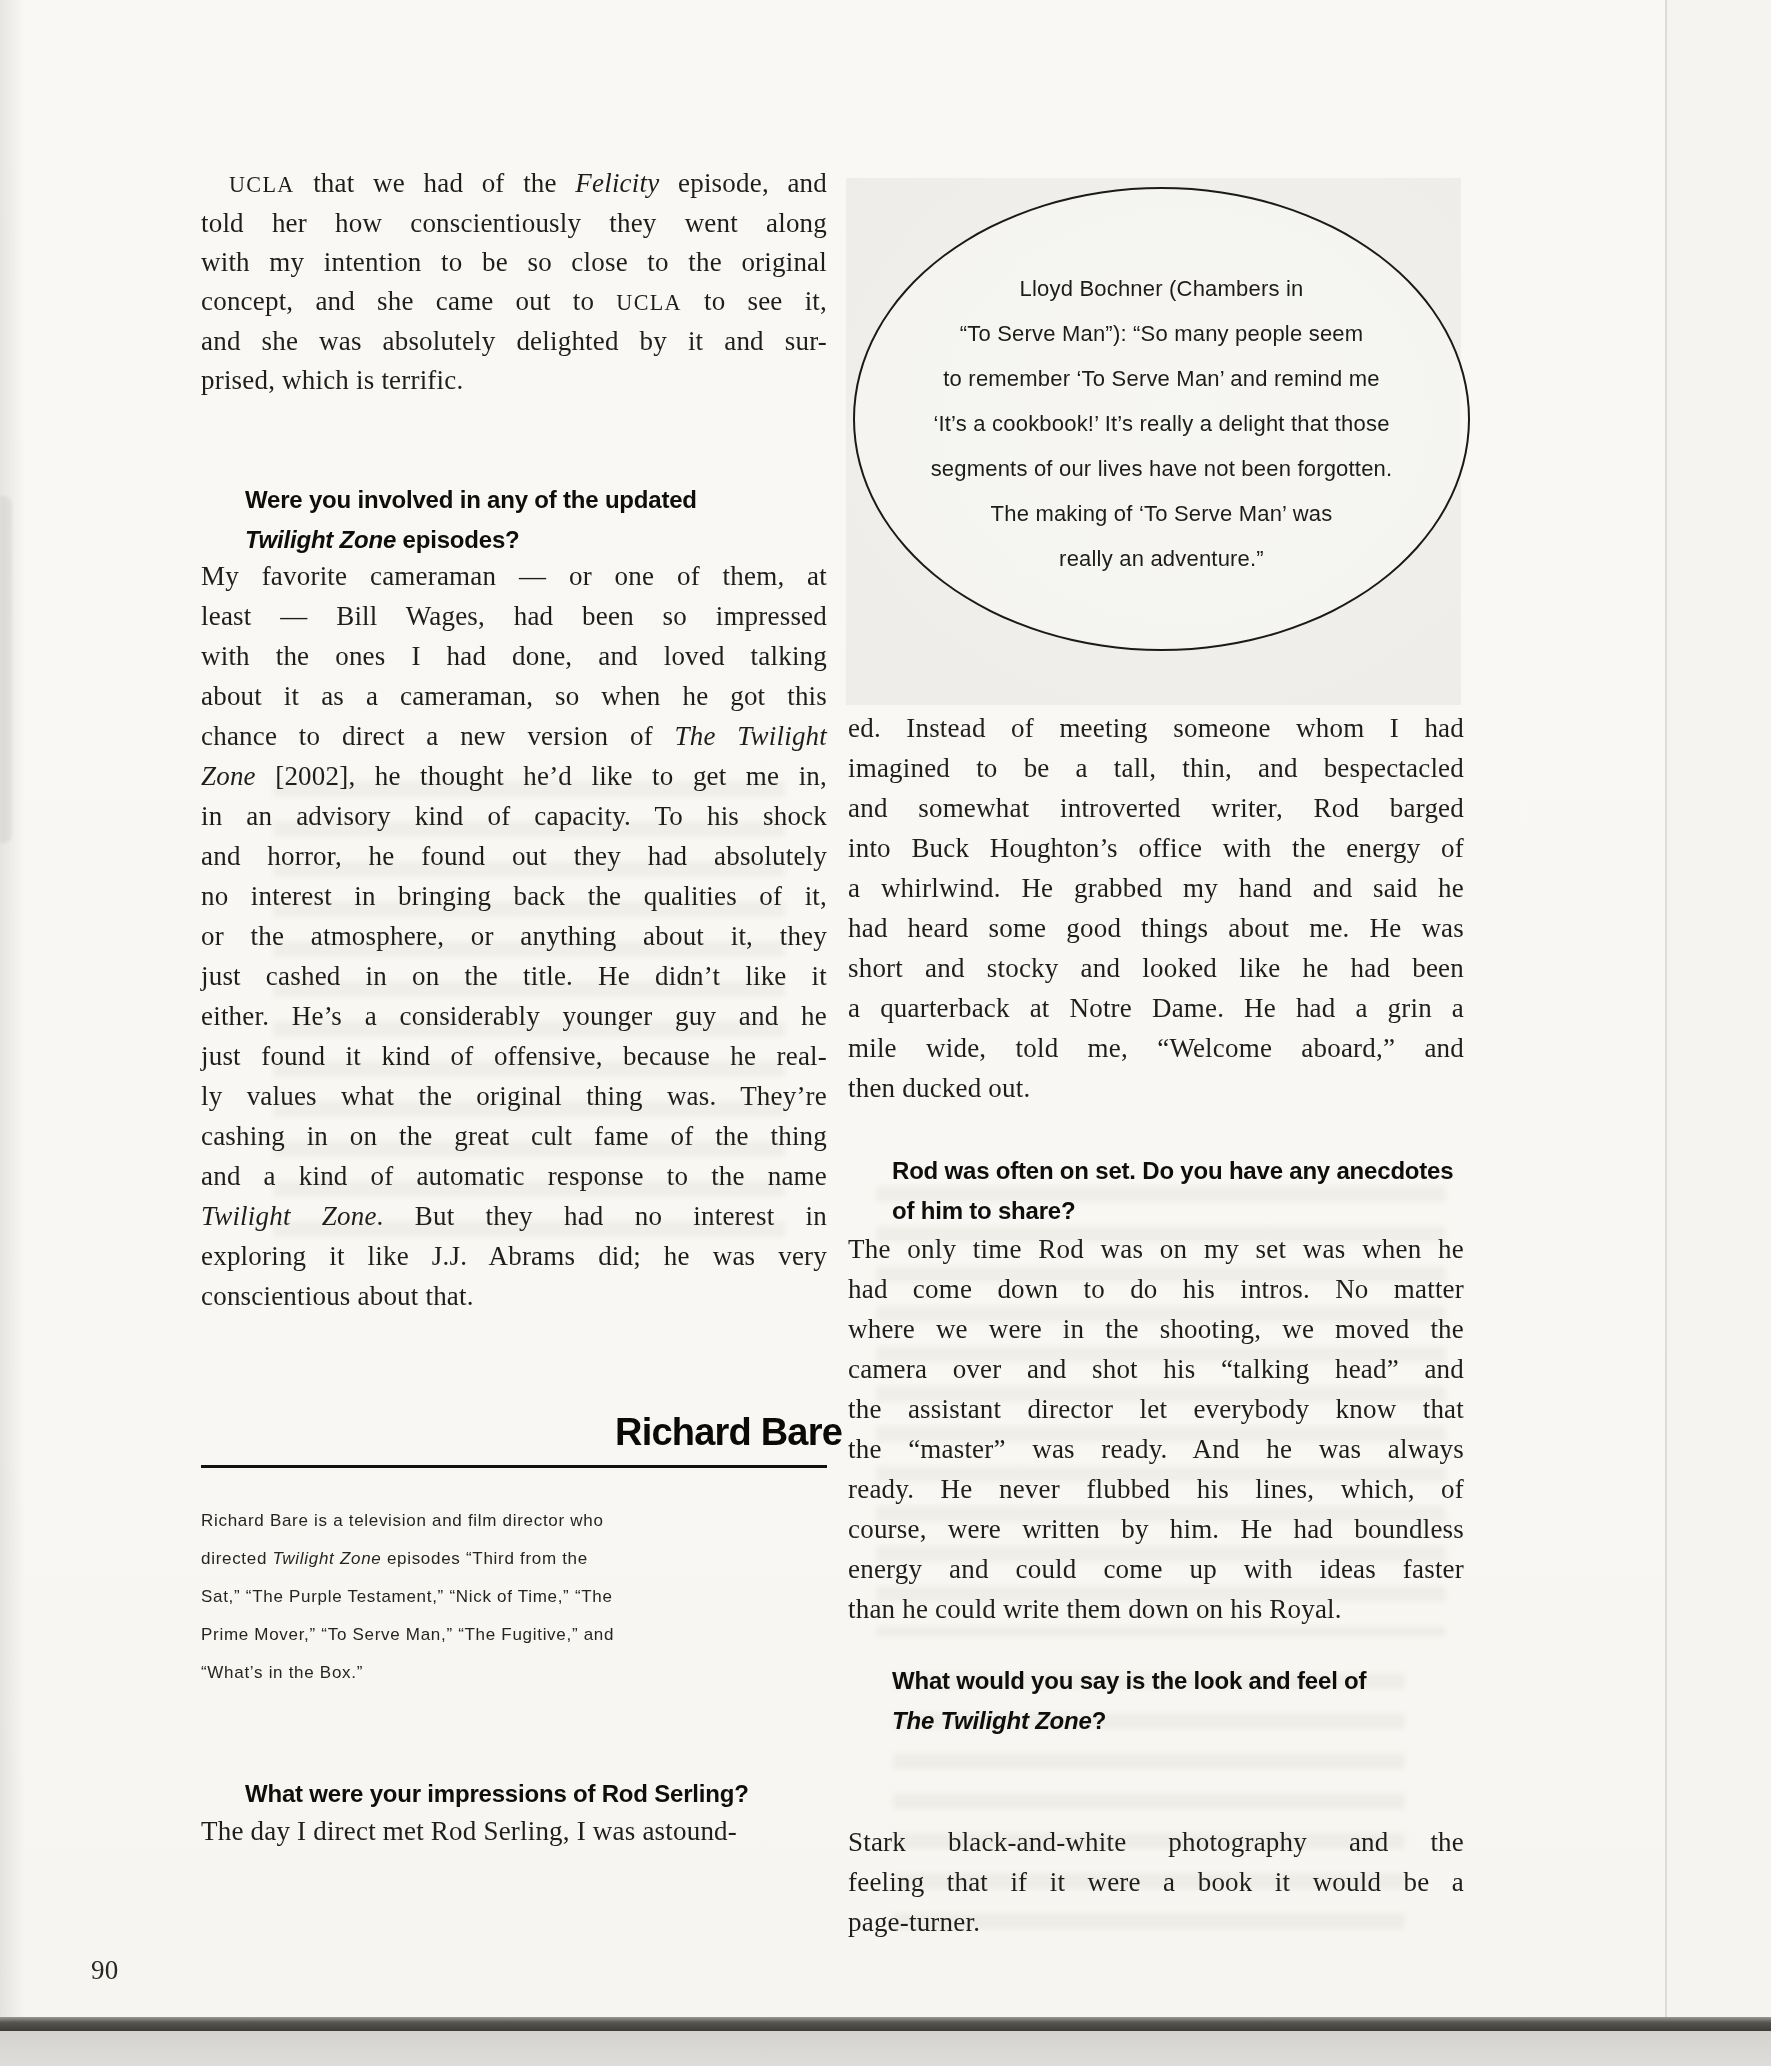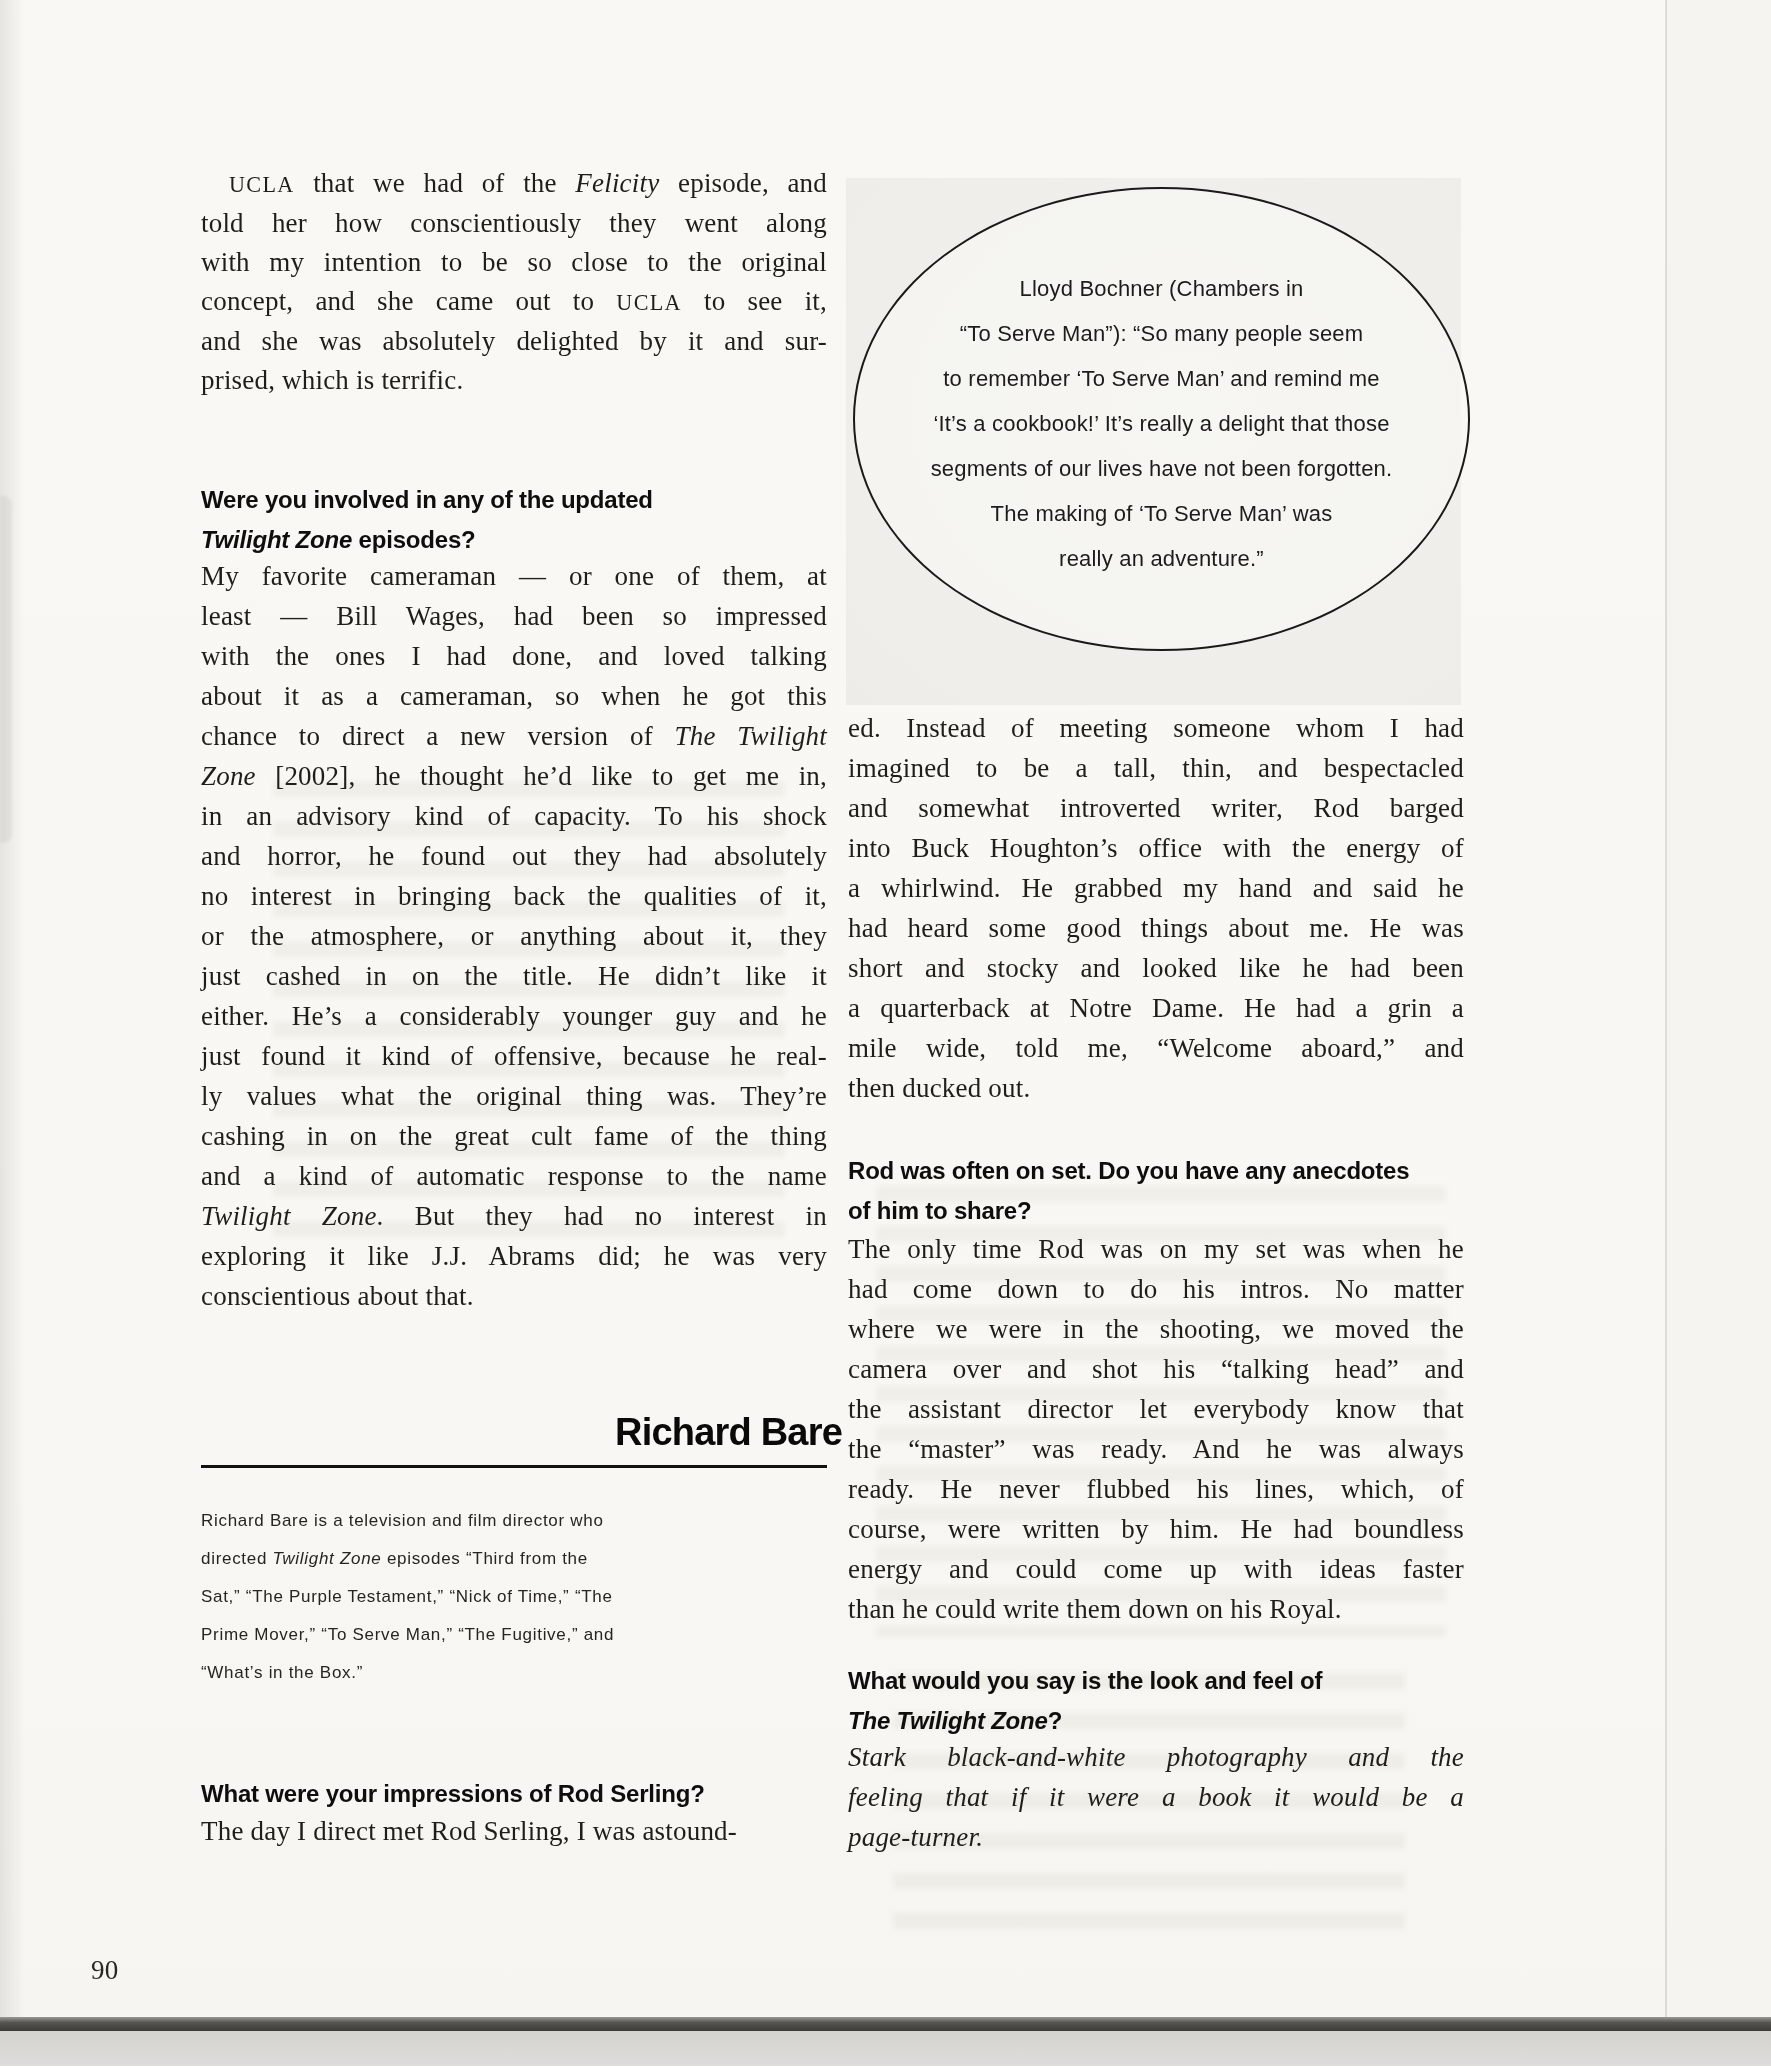--- a/index.html
+++ b/index.html
@@ -8,21 +8,21 @@
     width:1771px;height:2066px;
     background:linear-gradient(180deg,#f9f8f4 0%,#f8f7f3 70%,#f6f5f1 100%);
     overflow:hidden;
     font-family:"Liberation Serif", serif;
     color:#1f1d1a;
   }
   
   .blk{position:absolute;}
   .serif{font-family:"Liberation Serif", serif;font-size:27px;line-height:40px;letter-spacing:0.2px;color:#201e1b;}
   .p1{line-height:39px;}
-  .sans-q{font-family:"Liberation Sans", sans-serif;font-weight:bold;font-size:24px;line-height:40px;letter-spacing:-0.2px;color:#0f0e0d;}
+  .sans-q{font-family:"Liberation Sans", sans-serif;font-weight:bold;font-size:24px;line-height:40px;letter-spacing:-0.2px;color:#0f0e0d;margin-left:44px;}
   .bio{font-family:"Liberation Sans", sans-serif;font-size:17px;line-height:38px;letter-spacing:0.7px;color:#27251f;}
   .heading{font-family:"Liberation Sans", sans-serif;font-weight:bold;font-size:38px;line-height:41px;letter-spacing:-0.8px;color:#0b0a09;}
   .rule{position:absolute;background:#111;height:3.3px;}
   .pagenum{font-size:27px;line-height:33px;color:#2a2823;}
 
   .justify .line{text-align:justify;text-align-last:justify;}
   .justify .line-last{text-align-last:left;}
   .ragged .line{text-align:left;}
   .center .line{text-align:center;}
   .indent-first .line:first-child{text-indent:28px;}
@@ -177,21 +177,21 @@
       <div class="line">course, were written by him. He had boundless</div>
       <div class="line">energy and could come up with ideas faster</div>
       <div class="line line-last">than he could write them down on his Royal.</div>
     </div>
 
   <div class="blk sans-q ragged" style="left:848px;top:1661px;width:616px;">
       <div class="line">What would you say is the look and feel of</div>
       <div class="line line-last"><i>The Twilight Zone</i>?</div>
     </div>
 
-  <div class="blk serif justify" style="left:848px;top:1737px;width:616px;font-style:italic;">
+  <div class="blk serif justify" style="left:848px;top:1822px;width:616px;">
       <div class="line">Stark black-and-white photography and the</div>
       <div class="line">feeling that if it were a book it would be a</div>
       <div class="line line-last">page-turner.</div>
     </div>
 
   <div class="edge-bottom-dark"></div>
   <div class="edge-bottom-bed"></div>
 </div>
 
 

